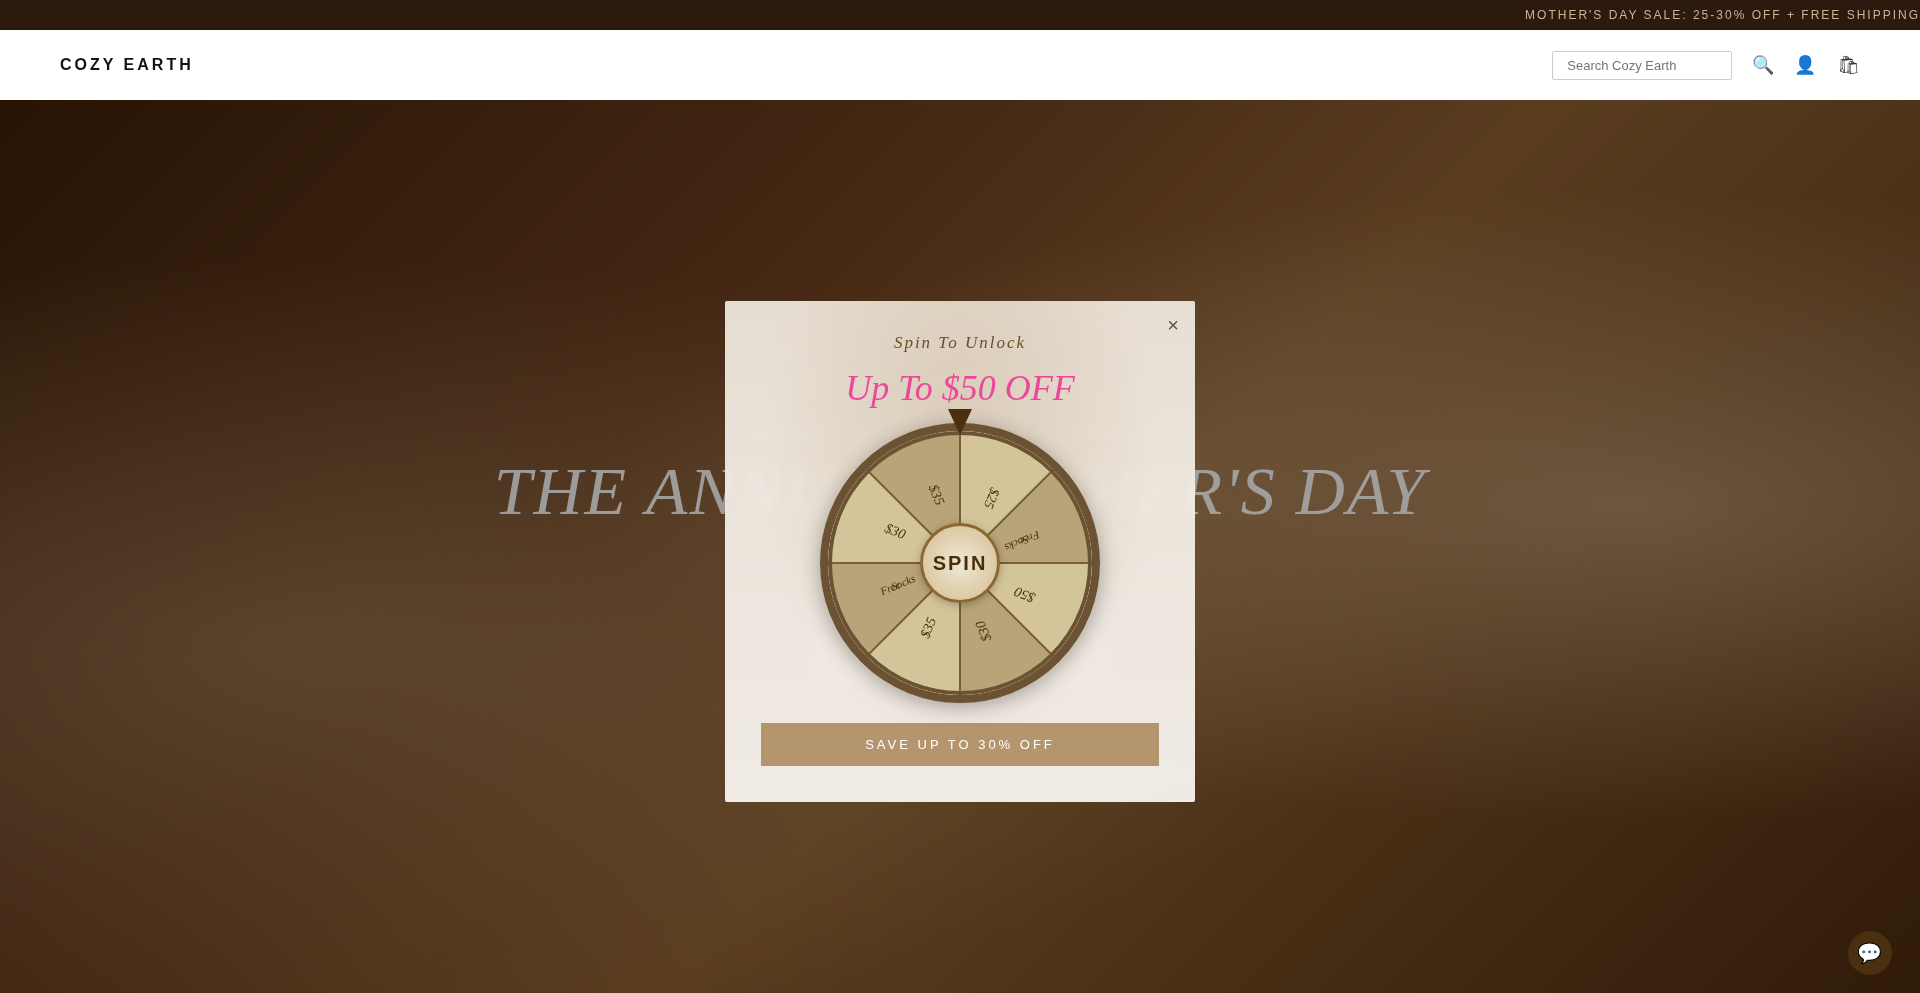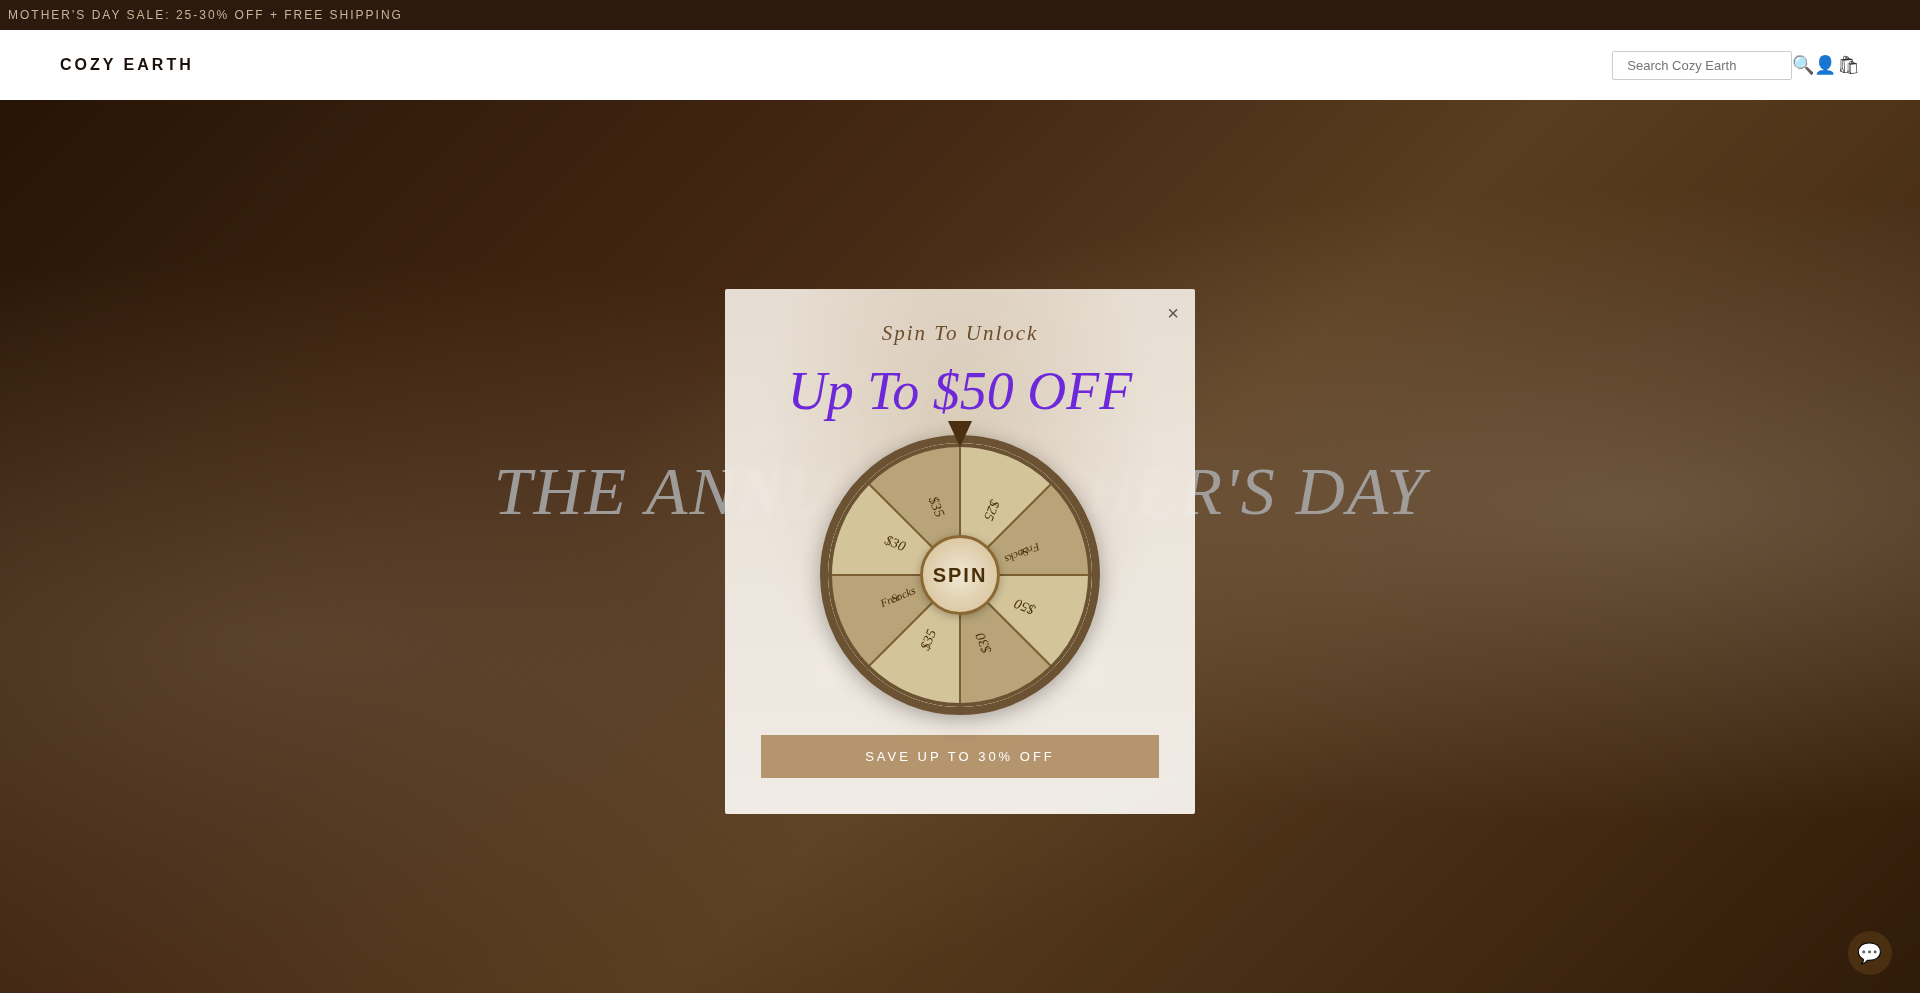--- a/index.html
+++ b/index.html
@@ -3,24 +3,24 @@
   <meta charset="utf-8">
   <style>
     * { margin: 0; padding: 0; box-sizing: border-box; }
     body { width: 1920px; height: 993px; overflow: hidden; font-family: 'Georgia', serif; background: #1a1008; }
 
     
     .top-banner {
       width: 100%;
       background: #2c1a0e;
       color: #c9b49a;
-      text-align: left;
+      text-align: right;
       font-size: 12px;
       letter-spacing: 2px;
-      padding: 8px 8px;
+      padding: 8px 0;
       font-family: 'Arial', sans-serif;
       text-transform: uppercase;
     }
 
     
     .nav {
       width: 100%;
       background: #fff;
       display: flex;
       align-items: center;
@@ -46,20 +46,21 @@
     .nav-links li a {
       text-decoration: none;
       color: #1a1008;
       font-size: 14px;
       font-family: 'Arial', sans-serif;
       letter-spacing: 0.5px;
     }
     .nav-actions {
       display: flex;
       align-items: center;
+      gap: 20px;
     }
     .search-bar {
       border: 1px solid #ccc;
       border-radius: 2px;
       padding: 6px 14px;
       font-size: 13px;
       color: #999;
       width: 180px;
       font-family: 'Arial', sans-serif;
     }
@@ -183,30 +184,30 @@
       font-size: 20px;
       color: #555;
       cursor: pointer;
       z-index: 10;
       background: none;
       border: none;
       line-height: 1;
     }
 
     .modal-subtitle {
-      font-size: 21px;
+      font-size: 17px;
       color: #6b4e2a;
       font-family: 'Georgia', serif;
       letter-spacing: 2px;
       margin-bottom: 17px;
       font-style: italic;
     }
     .modal-title {
-      font-size: 54px;
-      color: #6d28d9;
+      font-size: 36px;
+      color: #ec4899;
       font-family: 'Georgia', serif;
       font-style: italic;
       line-height: 1.05;
       margin-bottom: 16px;
     }
 
     
     .wheel-container {
       position: relative;
       width: 280px;

